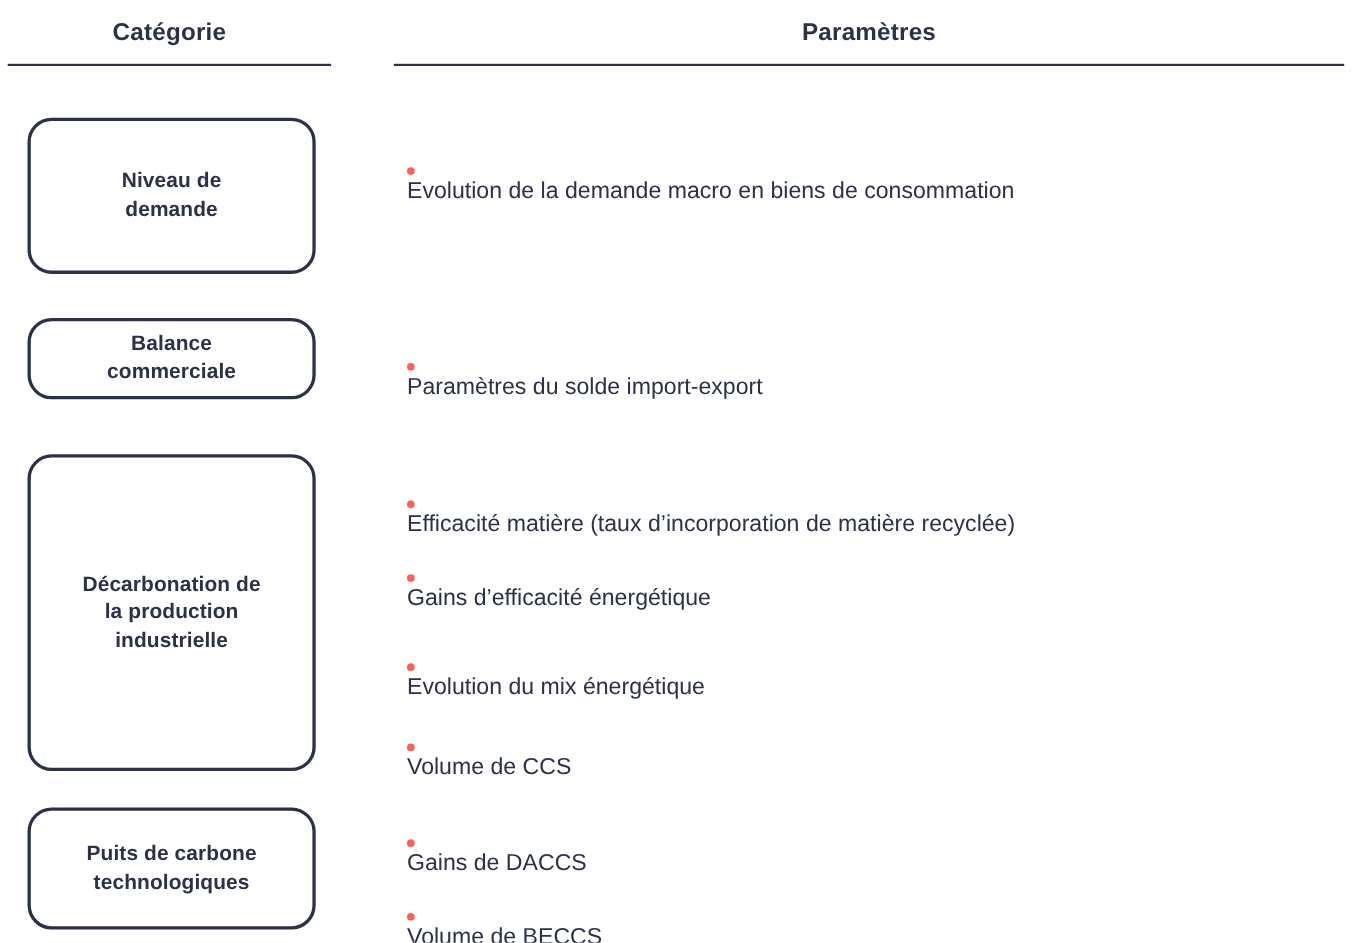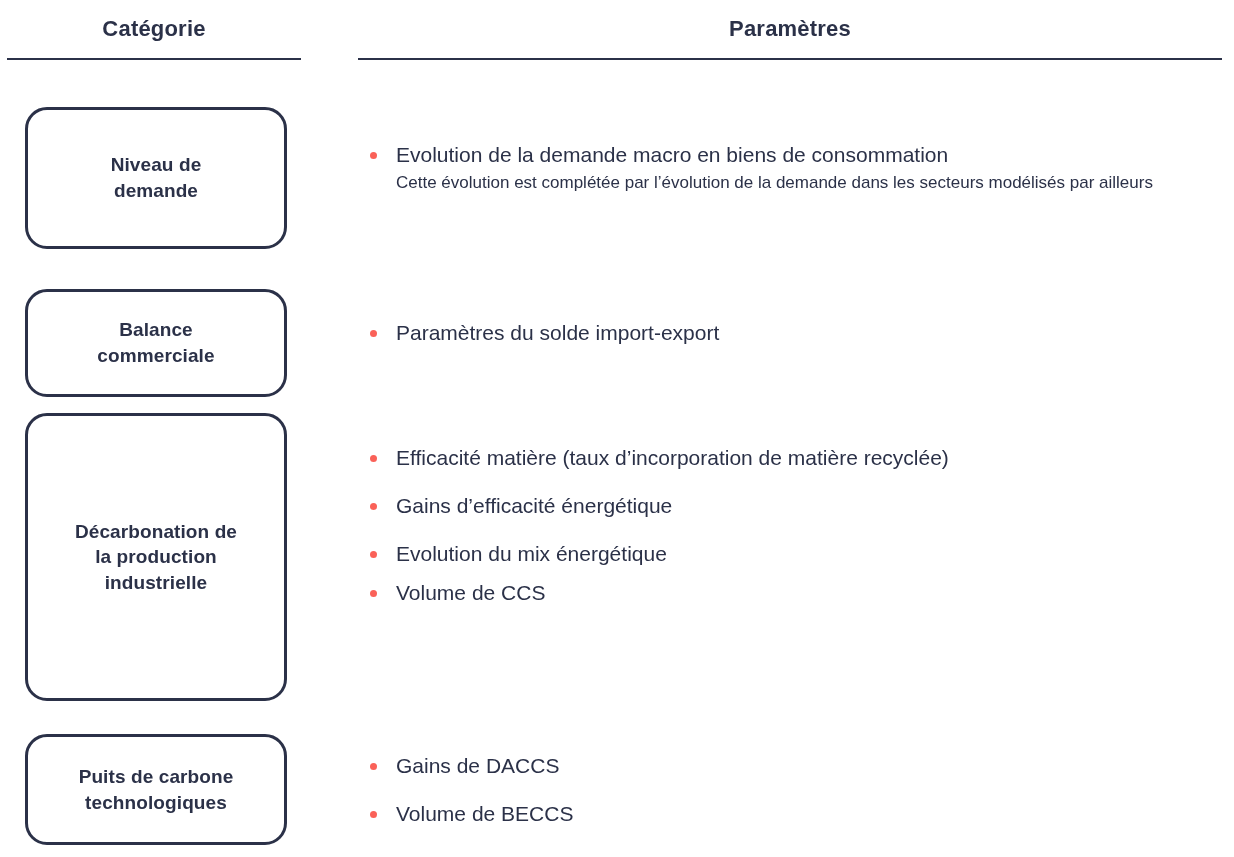--- a/index.html
+++ b/index.html
@@ -77,20 +77,21 @@
 
   
   .param-group {
     position: absolute;
     left: 370px;
     width: 860px;
   }
   .bullet-row {
     display: flex;
     align-items: flex-start;
+    flex-direction: column;
   }
   .bullet-dot {
     flex: 0 0 auto;
     width: 7px;
     height: 7px;
     border-radius: 50%;
     background: #fa6158;
     margin-top: 12px;
     margin-right: 19px;
   }
@@ -132,26 +133,25 @@
       <span>Niveau de</span><br>
       <span>demande</span>
     </div>
   </div>
 
   <div class="param-group" style="top:140px;">
     <div class="bullet-row">
       <div class="bullet-dot"></div>
       <div class="bullet-body">
         <div class="bullet-main">Evolution de la demande macro en biens de consommation</div>
-        <div class="bullet-sub">Cette évolution est complétée par l’évolution de la demande dans les secteurs modélisés par ailleurs</div>
-      </div>
-    </div>
-  </div>
-
-  <div class="cat-box" style="top:289px; height:108px;">
+      </div>
+    </div>
+  </div>
+
+  <div class="cat-box" style="top:289px; height:74px;">
     <div class="cat-label">
       <span>Balance</span><br>
       <span>commerciale</span>
     </div>
   </div>
 
   <div class="param-group" style="top:318px;">
     <div class="bullet-row">
       <div class="bullet-dot"></div>
       <div class="bullet-body">
@@ -168,27 +168,27 @@
     </div>
   </div>
 
   <div class="param-group" style="top:443px;">
     <div class="bullet-row" style="margin-bottom:18px;">
       <div class="bullet-dot"></div>
       <div class="bullet-body">
         <div class="bullet-main">Efficacité matière (taux d’incorporation de matière recyclée)</div>
       </div>
     </div>
-    <div class="bullet-row" style="margin-bottom:18px;">
+    <div class="bullet-row" style="margin-bottom:32px;">
       <div class="bullet-dot"></div>
       <div class="bullet-body">
         <div class="bullet-main">Gains d’efficacité énergétique</div>
       </div>
     </div>
-    <div class="bullet-row" style="margin-bottom:10px;">
+    <div class="bullet-row" style="margin-bottom:25px;">
       <div class="bullet-dot"></div>
       <div class="bullet-body">
         <div class="bullet-main">Evolution du mix énergétique</div>
       </div>
     </div>
     <div class="bullet-row">
       <div class="bullet-dot"></div>
       <div class="bullet-body">
         <div class="bullet-main">Volume de CCS</div>
       </div>

